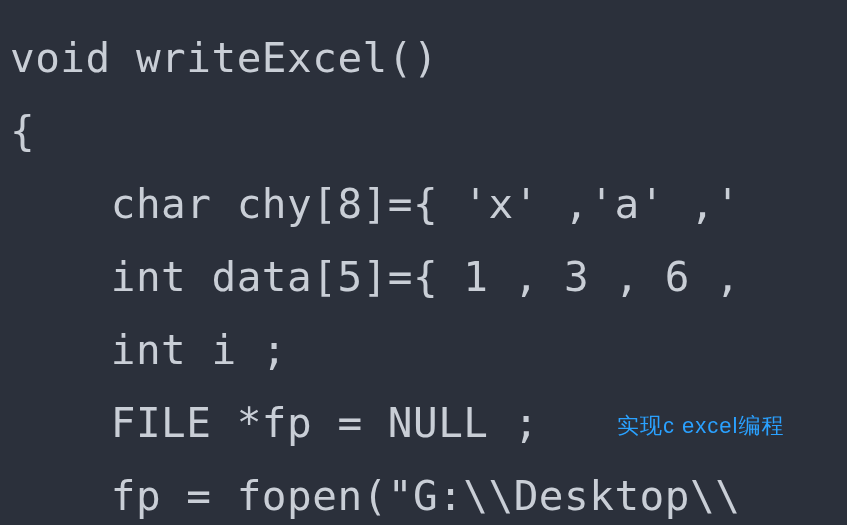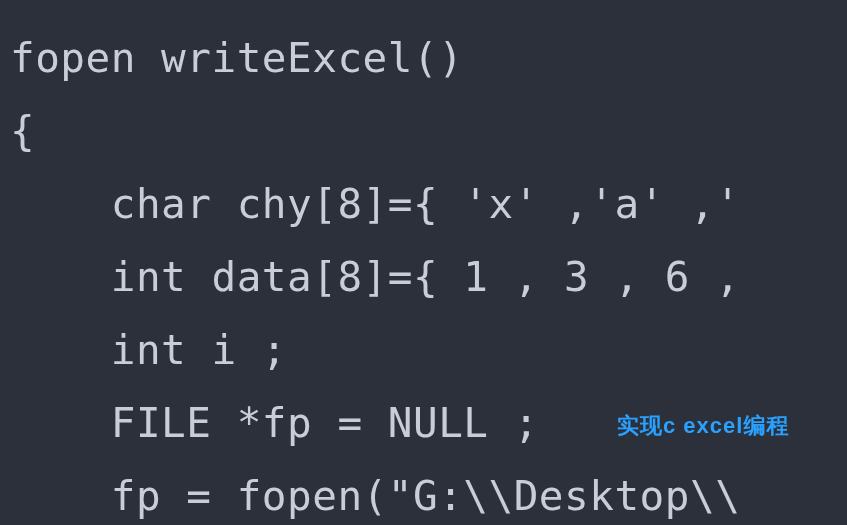--- a/index.html
+++ b/index.html
@@ -19,29 +19,29 @@
     color: #c9ced6;
     white-space: pre;
     letter-spacing: 0.5px;
   }
 
   .watermark {
     position: absolute;
     color: #2aa1ff;
     font-family: "Microsoft YaHei", "SimHei", sans-serif;
     font-size: 22px;
-    font-weight: 700;
+    font-weight: 400;
     letter-spacing: 1px;
     white-space: nowrap;
   }
 </style>
 </head>
 <body>
 
-<pre class="code"><span class="line">fopen writeExcel()</span>
+<pre class="code"><span class="line">void writeExcel()</span>
 <span class="line">{</span>
 <span class="line">    char chy[8]={ 'x' ,'a' ,'</span>
-<span class="line">    int data[8]={ 1 , 3 , 6 ,</span>
+<span class="line">    int data[5]={ 1 , 3 , 6 ,</span>
 <span class="line">    int i ;</span>
 <span class="line">    FILE *fp = NULL ;</span>
 <span class="line">    fp = fopen("G:\\Desktop\\</span></pre>
 
 <span class="watermark" style="top: 411px; left: 617px;">实现c excel编程</span>
 
 </body></html>

